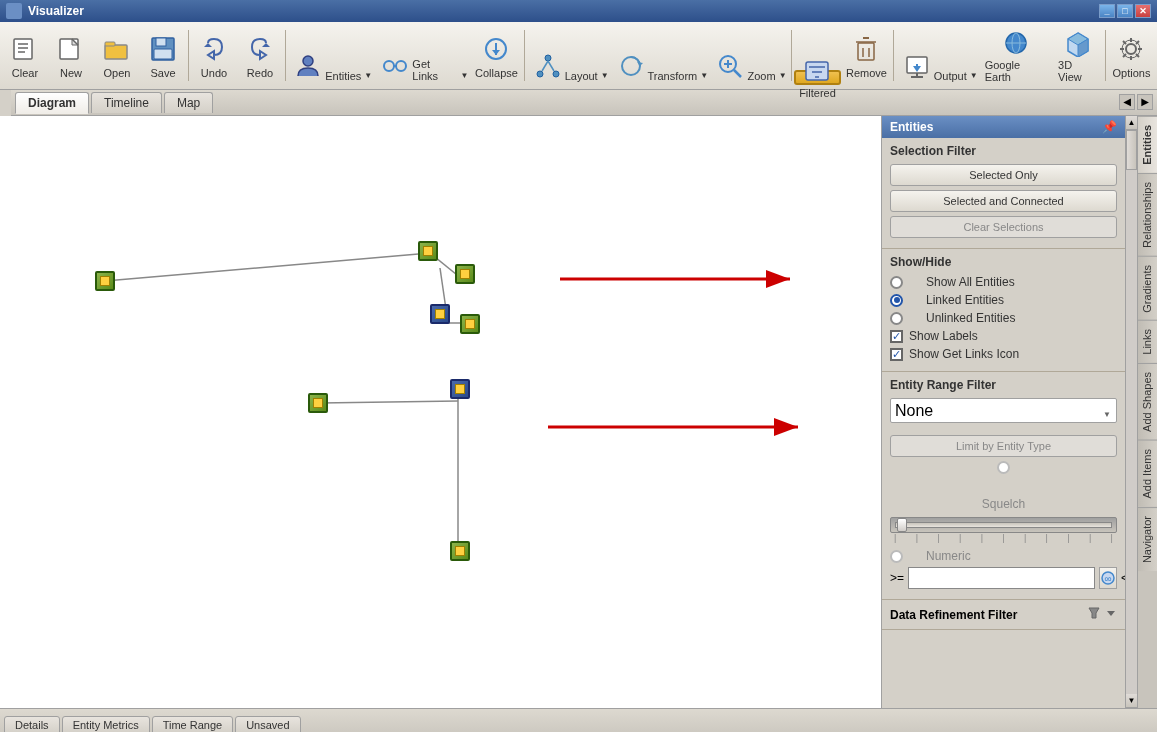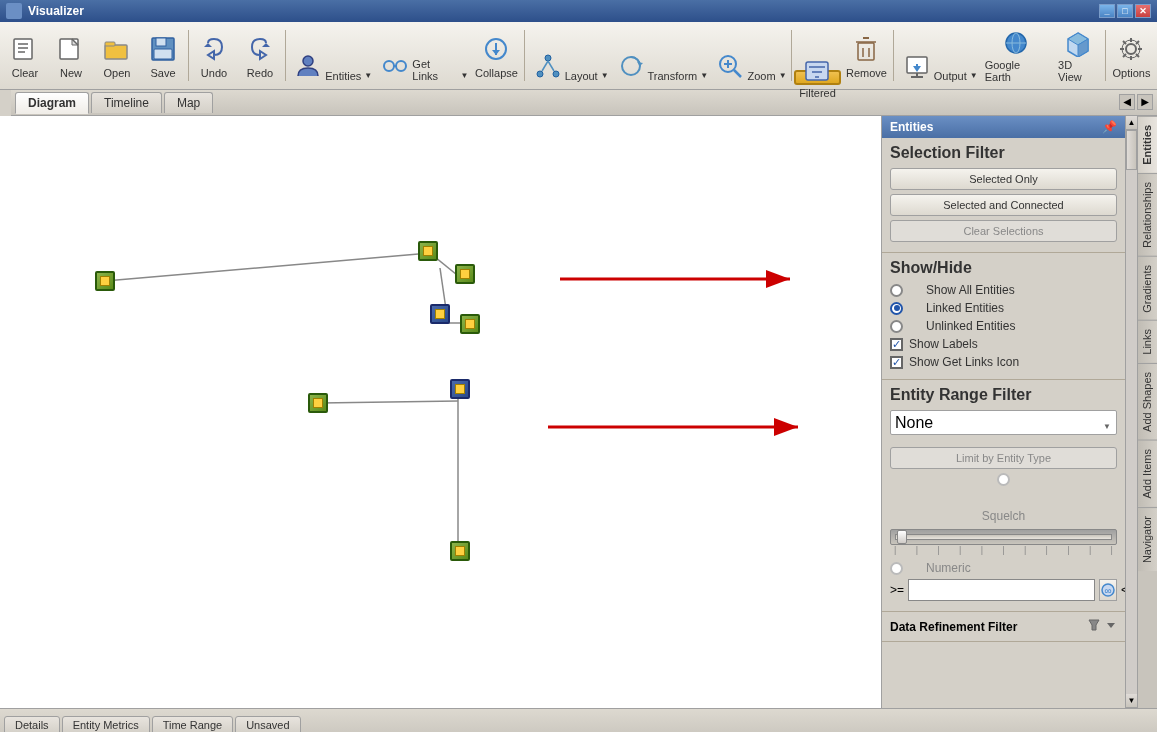--- a/index.html
+++ b/index.html
@@ -190,21 +190,21 @@
       display: flex;
       align-items: center;
       justify-content: space-between;
     }
     .panel-section {
       padding: 6px 8px;
       border-bottom: 1px solid #b0a898;
     }
     .panel-section-title {
       font-weight: bold;
-      font-size: 16px;
+      font-size: 12px;
       color: #333;
       margin-bottom: 6px;
     }
     .panel-btn {
       width: 100%;
       padding: 4px 8px;
       background: linear-gradient(to bottom, #f5f3ee, #ddd9d0);
       border: 1px solid #a0a0a0;
       border-radius: 3px;
       cursor: pointer;

